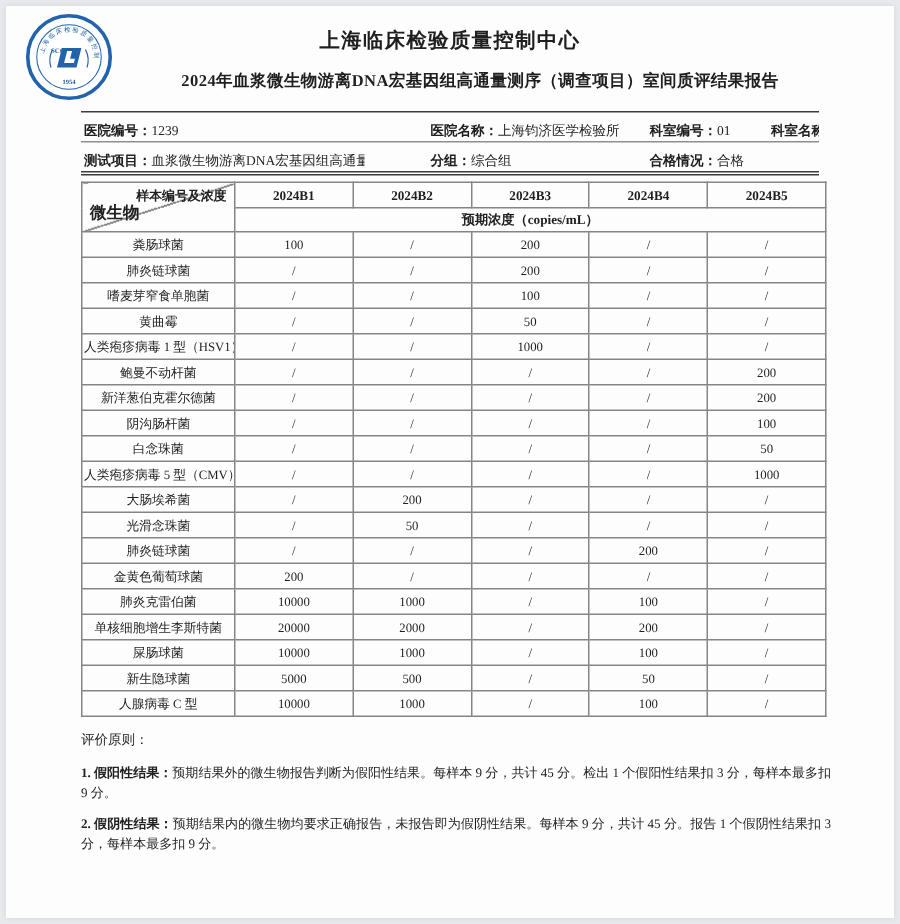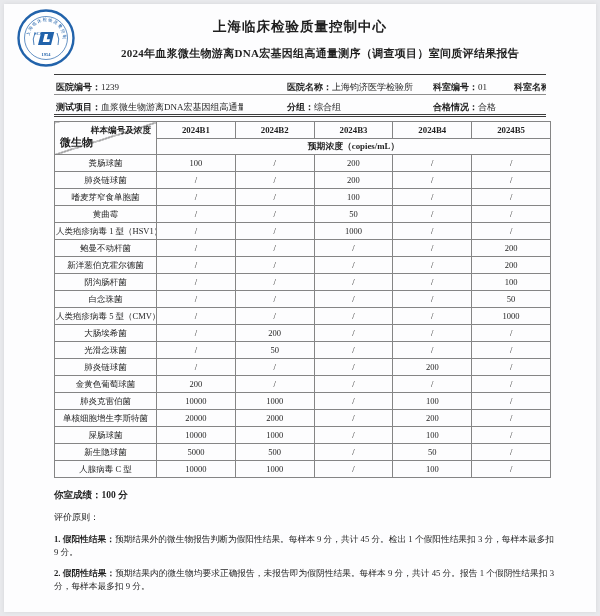--- a/index.html
+++ b/index.html
@@ -324,23 +324,20 @@
           <td class="org-name">人腺病毒 C 型</td>
           <td>10000</td>
           <td>1000</td>
           <td>/</td>
           <td>100</td>
           <td>/</td>
         </tr>
       </tbody>
   </table>
 
-  <div class="score-line">
-    <span>你室成绩：</span><span>100 分</span>
-  </div>
 
   <div class="eval-title">评价原则：</div>
   <div class="eval-list" id="eval-list">
       <p class="eval-item"><b>1. 假阳性结果：</b><span>预期结果外的微生物报告判断为假阳性结果。每样本 9 分，共计 45 分。检出 1 个假阳性结果扣 3 分，每样本最多扣 9 分。</span></p>
       <p class="eval-item"><b>2. 假阴性结果：</b><span>预期结果内的微生物均要求正确报告，未报告即为假阴性结果。每样本 9 分，共计 45 分。报告 1 个假阴性结果扣 3 分，每样本最多扣 9 分。</span></p>
       <p class="eval-item"></p>
     </div>
 
 </div>
 

